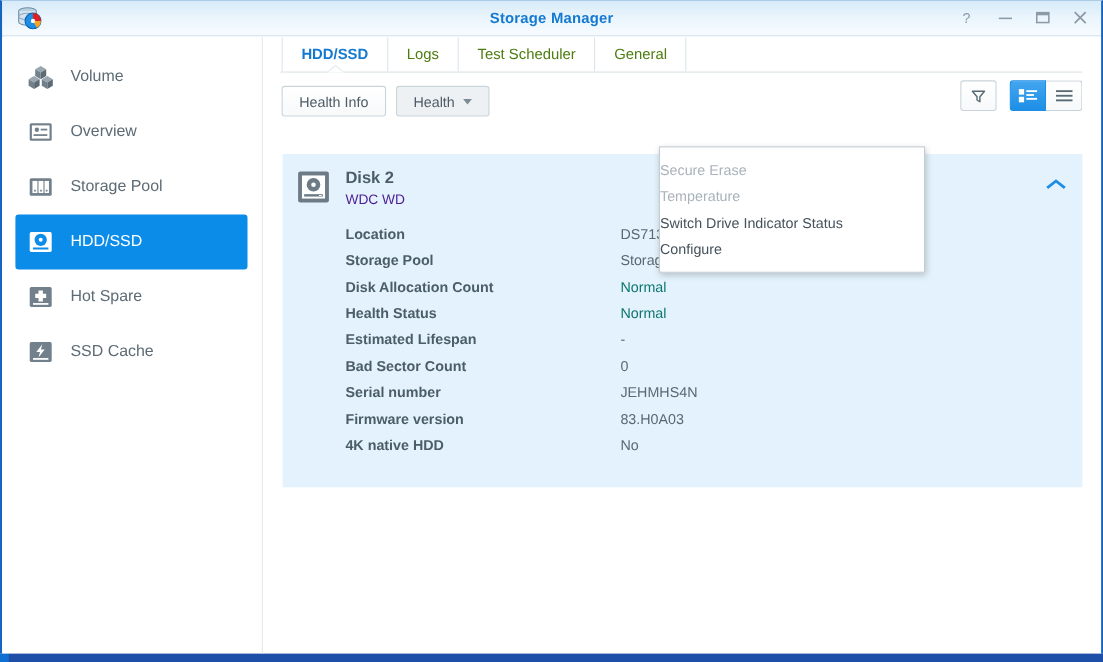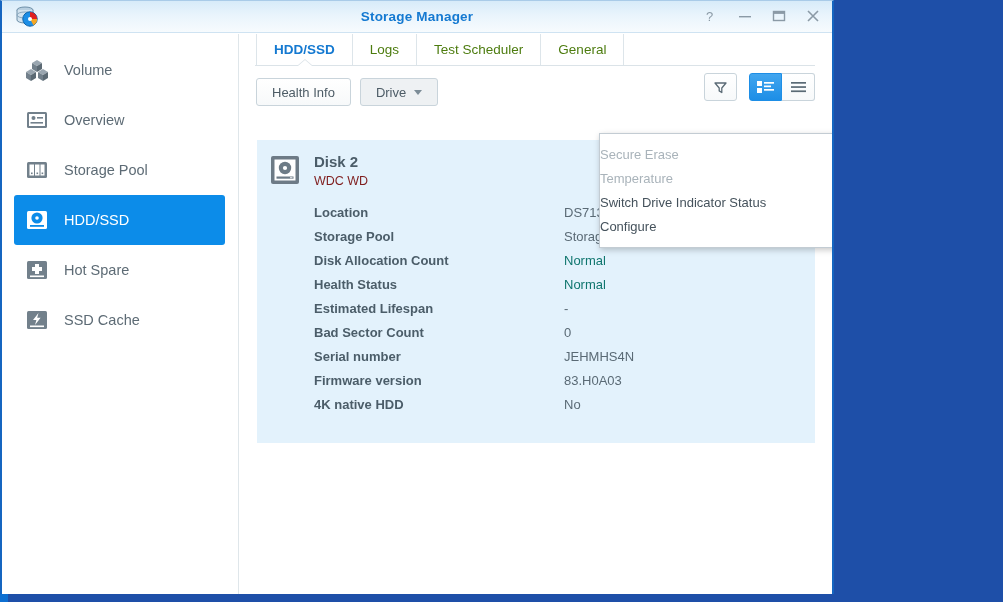--- a/index.html
+++ b/index.html
@@ -23,21 +23,21 @@
     left: 0; top: 0; bottom: 0;
     width: 8px;
     background: #0d6fd1;
   }
 
   
   .window {
     position: absolute;
     left: 0;
     top: 0;
-    width: 834px;
+    width: 1003px;
     height: 594px;
     background: #ffffff;
     border-left: 2px solid #1565c0;
     border-right: 2px solid #1565c0;
     border-top: 1px solid #a9cbe8;
     overflow: hidden;
   }
 
   
   .titlebar {
@@ -245,21 +245,21 @@
   }
   .disk-ico { width: 34px; height: 34px; margin-right: 12px; flex: 0 0 34px; }
   .disk-title {
     font-size: 15px;
     font-weight: bold;
     color: #4b5d69;
     line-height: 17px;
   }
   .disk-sub {
     font-size: 12.5px;
-    color: #7f1d1d;
+    color: #4c1d95;
     line-height: 17px;
     margin-top: 3px;
   }
   .collapse {
     position: absolute;
     right: 14px;
     top: 21px;
     cursor: pointer;
   }
 
@@ -451,21 +451,21 @@
         <div class="tab">
           <span>General</span>
         </div>
       </div>
       <div class="tabs-rule"></div>
       <div class="tab-arrow"></div>
 
       <div class="toolbar">
         <button class="tb-btn">Health Info</button>
         <button class="tb-btn pressed">
-          <span>Drive</span>
+          <span>Health</span>
           <span class="caret"></span>
         </button>
 
         <div class="tb-right">
           <div class="ico-btn sep">
             <svg width="15" height="15" viewBox="0 0 15 15">
               <path d="M2 3 h11 l-4.2 5 v4.5 l-2.6 -1.6 v-2.9 Z" fill="none" stroke="#5a6a75" stroke-width="1.3" stroke-linejoin="round"></path>
             </svg>
           </div>
           <div class="ico-group">

